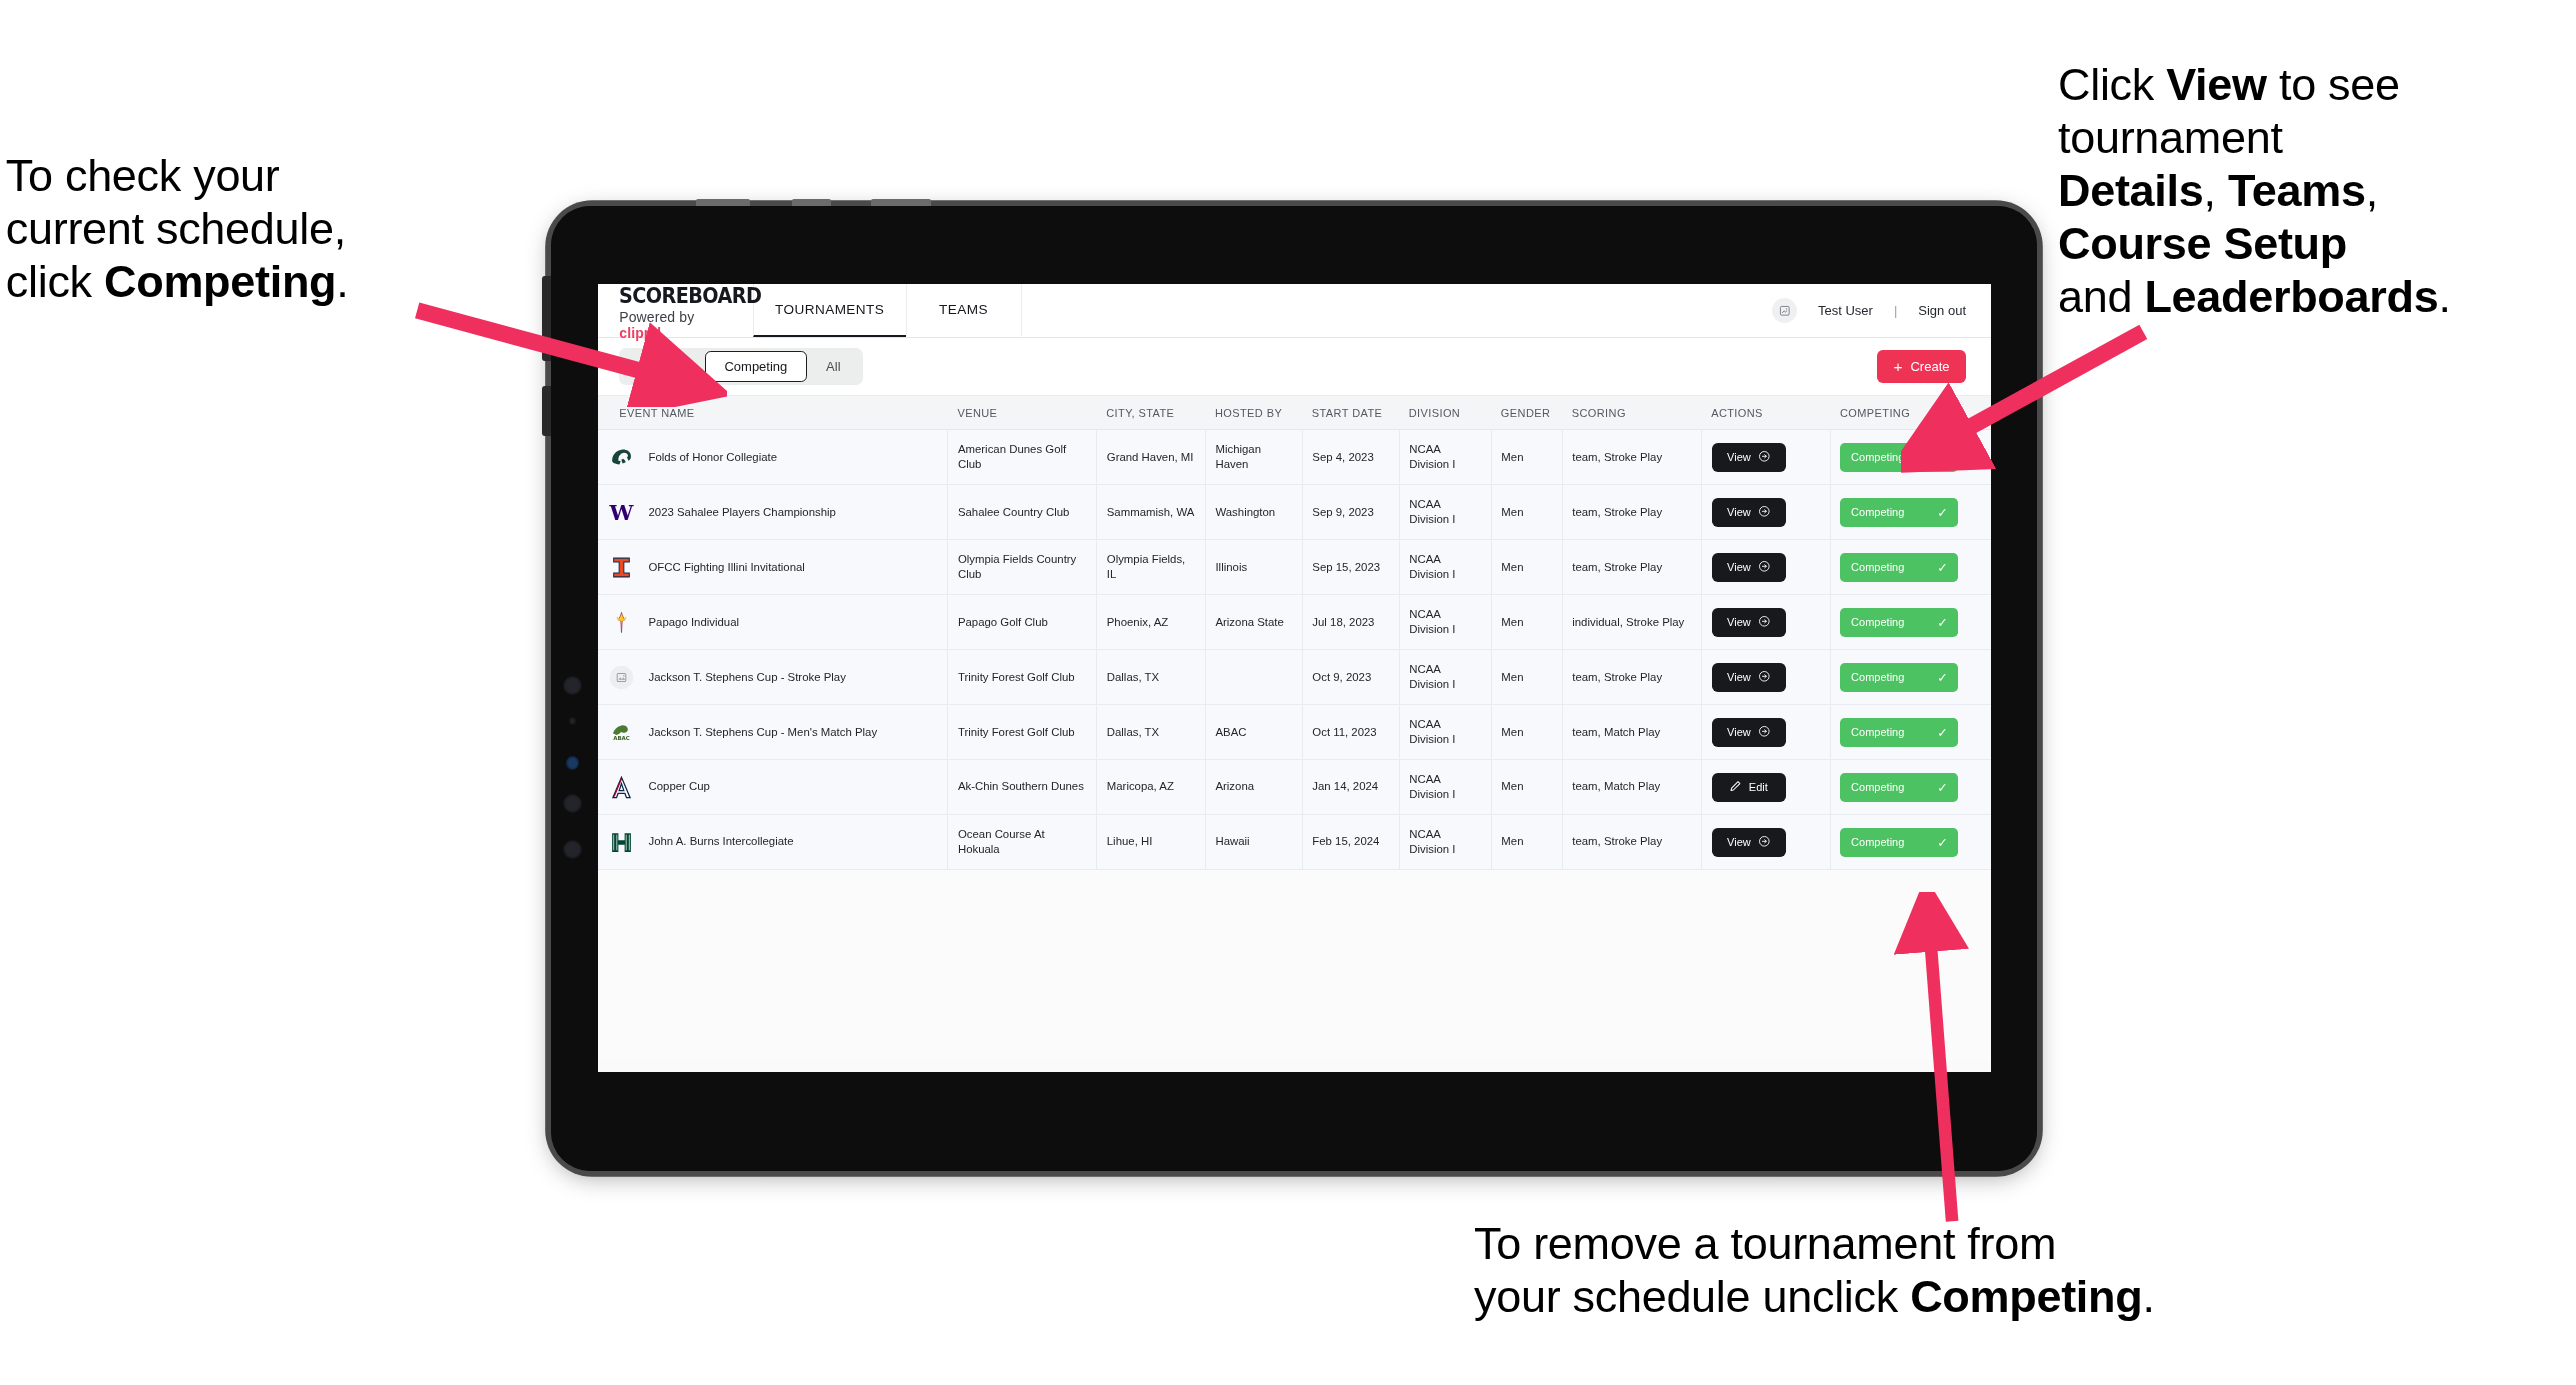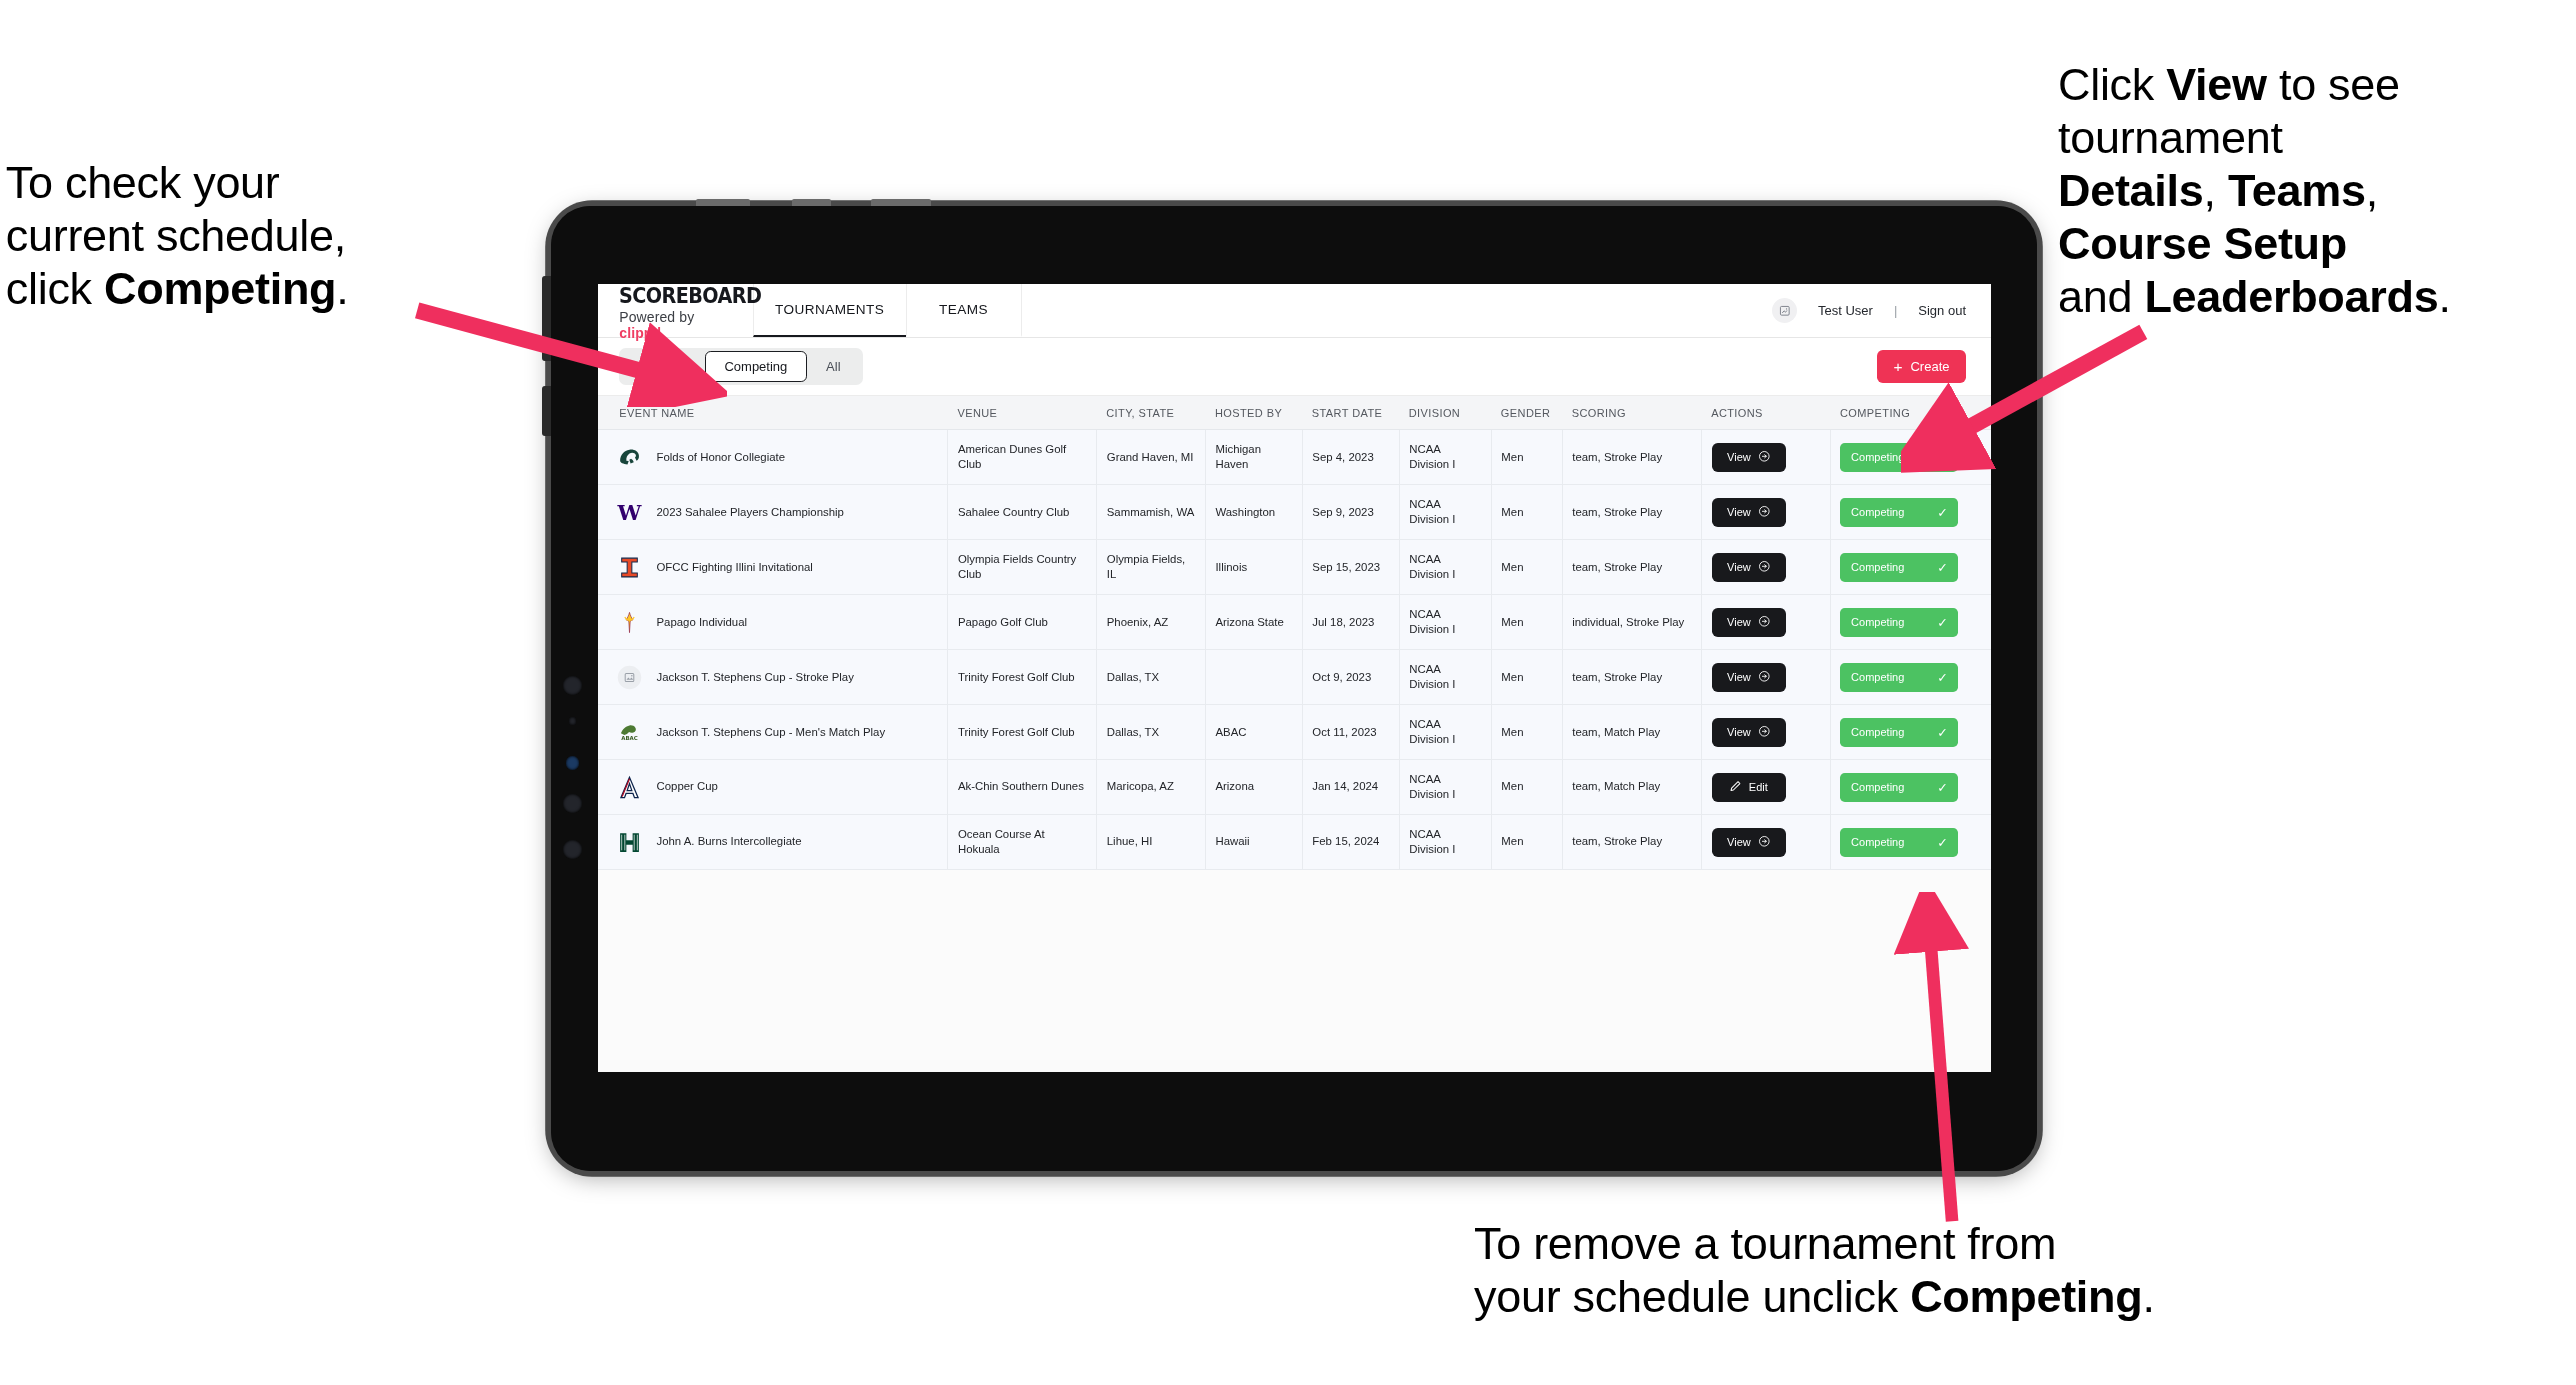--- a/index.html
+++ b/index.html
@@ -14,21 +14,21 @@
   
   .callout {
     position: absolute;
     color: #000;
     font-family: "Liberation Sans", sans-serif;
     font-size: 45px;
     line-height: 1.18;
     letter-spacing: -0.3px;
   }
   .callout b { font-weight: 700; }
-  #callout-left  { left: 5.8px;  top: 156px;  width: 456px; }
+  #callout-left  { left: 5.8px;  top: 149px;  width: 456px; }
   #callout-top-right { left: 2058px; top: 58px; width: 524px; }
   #callout-bottom-right { left: 1474px; top: 1217px; width: 1086px; }
 
   
   .arrow-svg { position: absolute; pointer-events: none; }
 
   
   .tablet {
     position: absolute;
     left: 551px; top: 206px;
@@ -139,21 +139,21 @@
     padding: 10.7px 9.7px; border-bottom:1px solid #e4e7eb;
     white-space: nowrap;
   }
   table.tbl th:first-child { padding-left: 21.3px; }
   table.tbl td {
     font-size:11.4px; color:#232529; padding: 11.6px 9.7px;
     border-bottom:1px solid #e8ebef; vertical-align:middle;
     background:#f7f9fd;
     line-height:1.35;
   }
-  table.tbl td:first-child { padding-left:19px; }
+  table.tbl td:first-child { padding-left:11px; }
   table.tbl td.vline { border-left:1px solid #e8ebef; }
   .evcell { display:flex; align-items:center; gap:14.5px; }
   .logo { width:25px; height:25px; flex:0 0 25px; display:flex; align-items:center; justify-content:center; }
   .logo svg, .logo span { display:block; }
 
   .btn-dark {
     background:#18191c; color:#fff; border:none; border-radius:5.8px;
     height:29px; min-width:74px; padding:0 10.7px; font-size:11px;
     display:flex; align-items:center; justify-content:center; gap:6.8px; cursor:pointer;
     font-family:"Liberation Sans", sans-serif;

